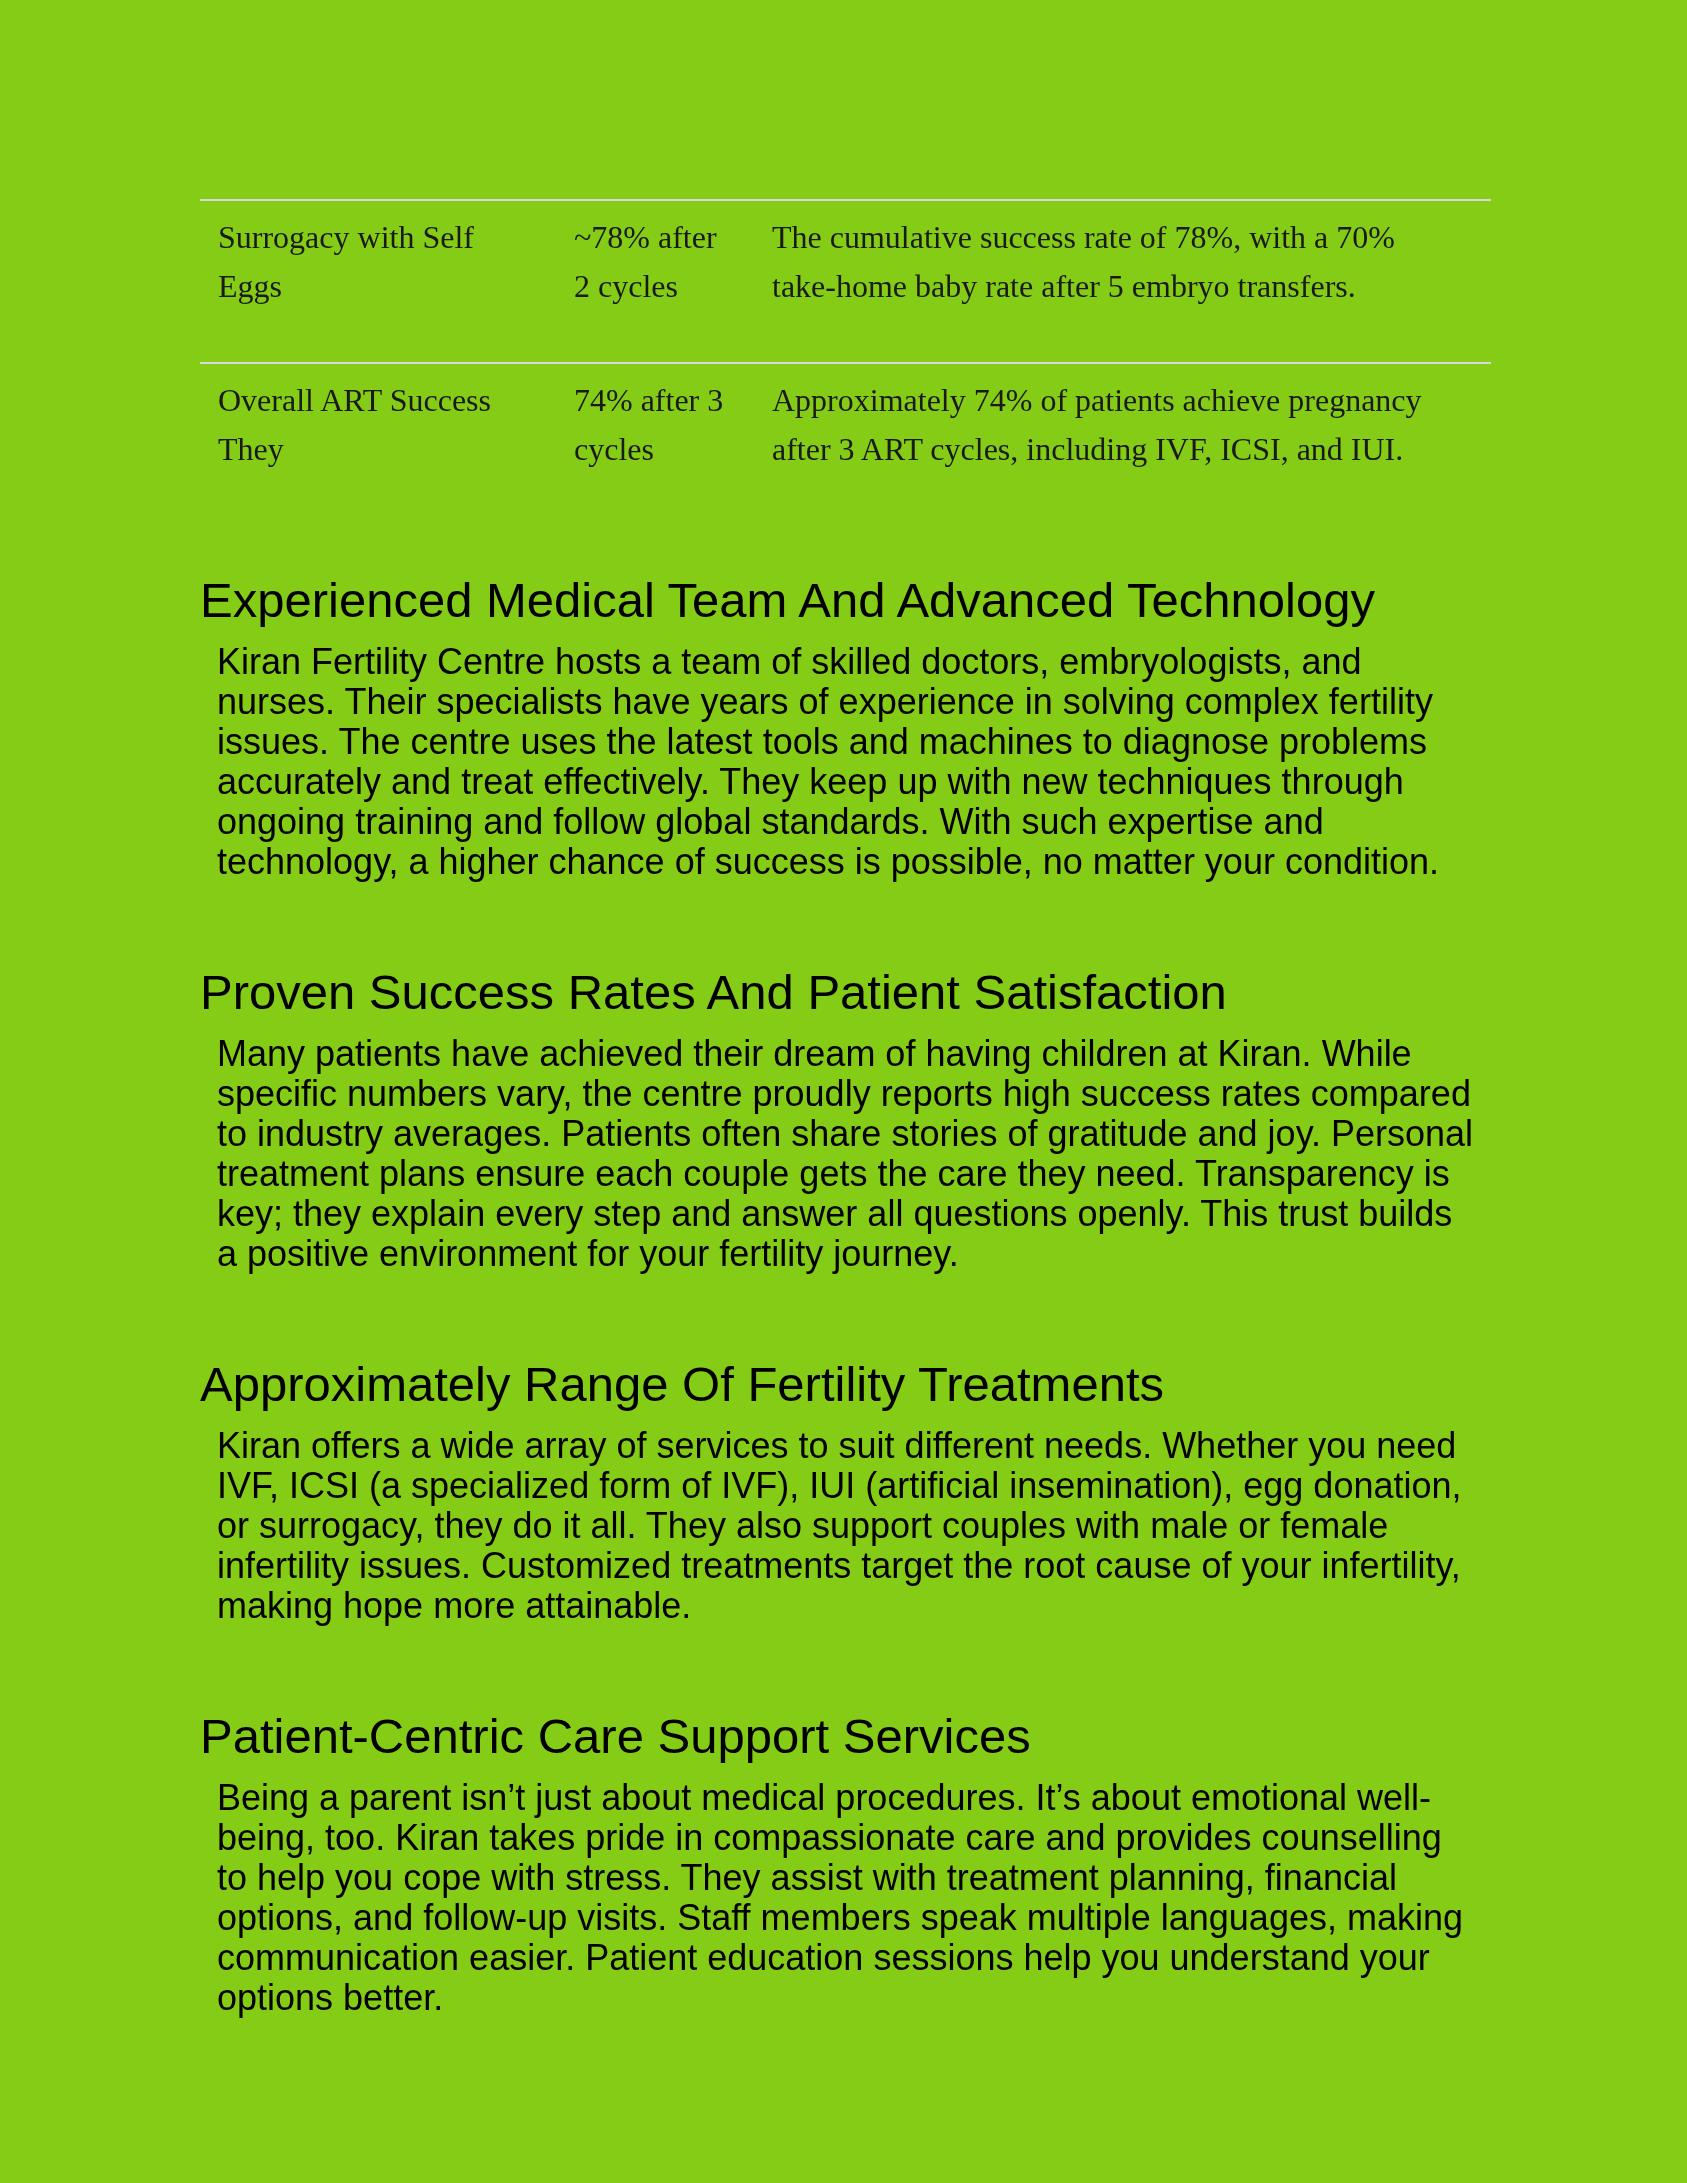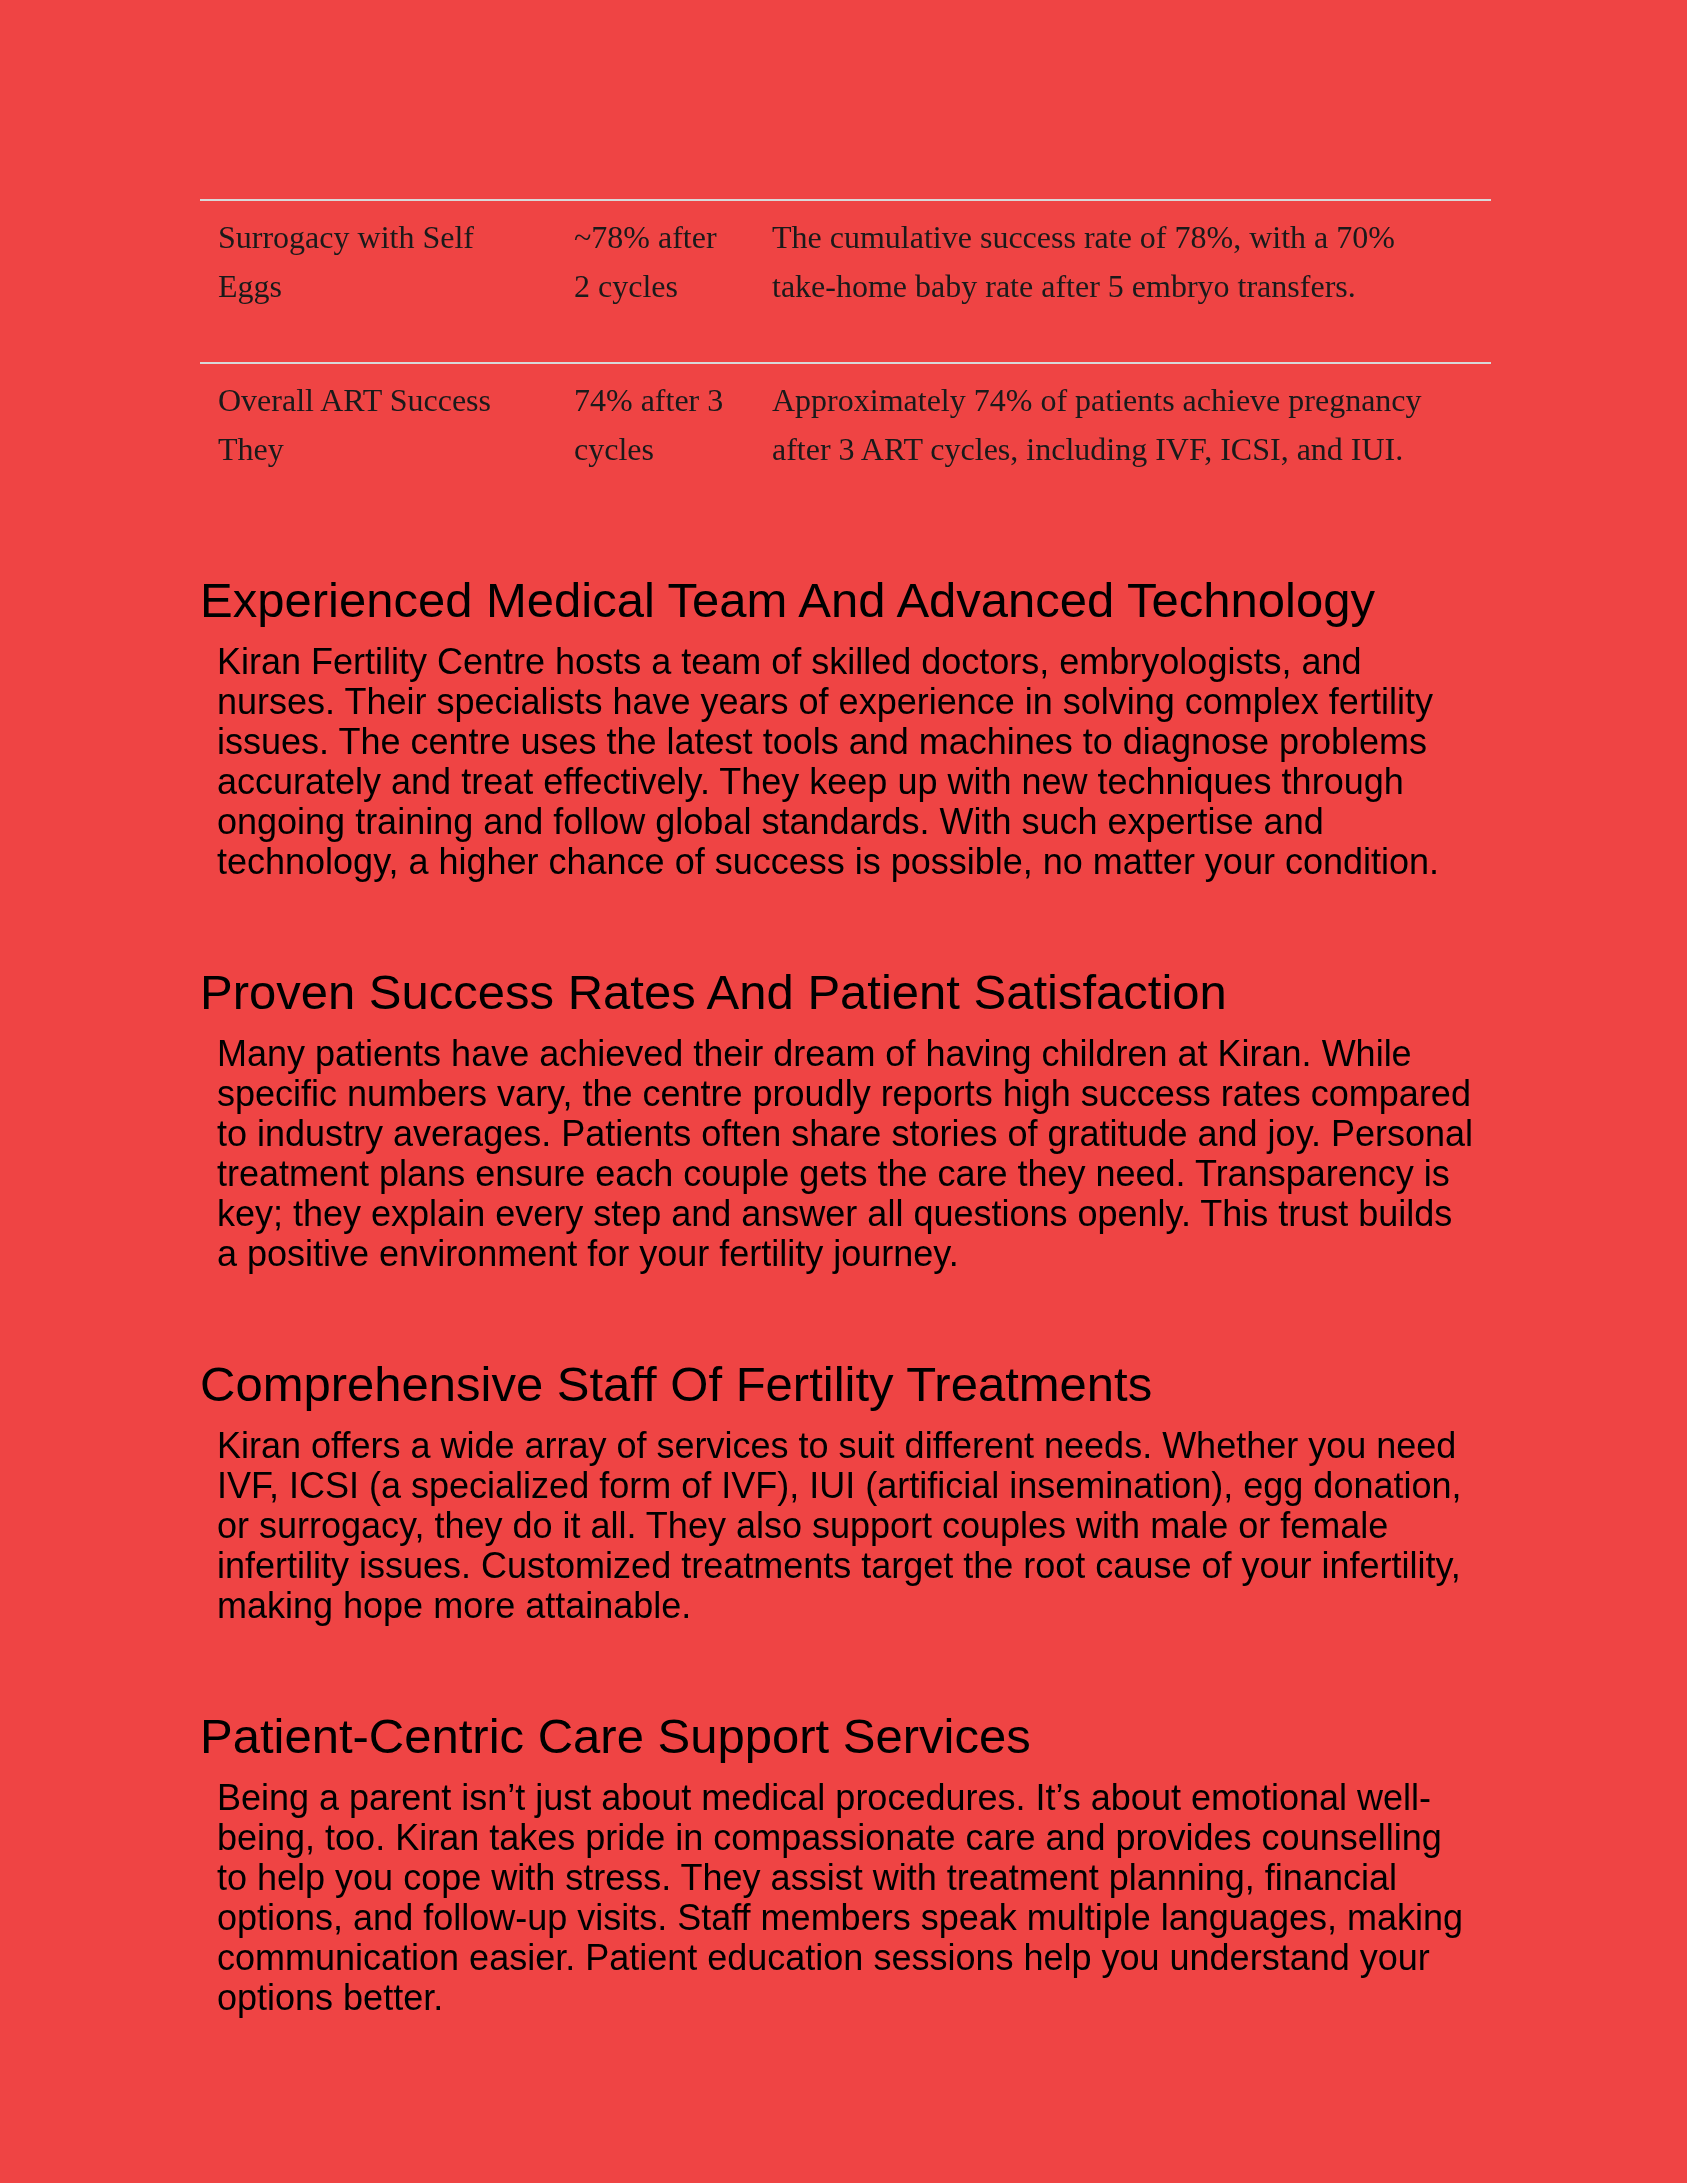--- a/index.html
+++ b/index.html
@@ -12,21 +12,21 @@
     height: 2183px;
     overflow: hidden;
     color: #000000;
     font-family: "Liberation Sans", "DejaVu Sans", sans-serif;
   }
   .page {
     box-sizing: border-box;
     width: 1687px;
     height: 2183px;
     padding: 199px 196px 0 200px;
-    background: #ef4444;
+    background: #84cc16;
   }
 
   
   table.success-table {
     width: 100%;
     border-collapse: collapse;
     table-layout: fixed;
   }
   table.success-table tr {
     border-top: 2.6px solid #d8d8d8;
@@ -111,21 +111,21 @@
     <h2 class="section-heading">Experienced Medical Team And Advanced Technology</h2>
     <p class="section-paragraph">Kiran Fertility Centre hosts a team of skilled doctors, embryologists, and nurses. Their specialists have years of experience in solving complex fertility issues. The centre uses the latest tools and machines to diagnose problems accurately and treat effectively. They keep up with new techniques through ongoing training and follow global standards. With such expertise and technology, a higher chance of success is possible, no matter your condition.</p>
   </section>
 
   <section>
     <h2 class="section-heading">Proven Success Rates And Patient Satisfaction</h2>
     <p class="section-paragraph">Many patients have achieved their dream of having children at Kiran. While specific numbers vary, the centre proudly reports high success rates compared to industry averages. Patients often share stories of gratitude and joy. Personal treatment plans ensure each couple gets the care they need. Transparency is key; they explain every step and answer all questions openly. This trust builds a positive environment for your fertility journey.</p>
   </section>
 
   <section>
-    <h2 class="section-heading">Comprehensive Staff Of Fertility Treatments</h2>
+    <h2 class="section-heading">Approximately Range Of Fertility Treatments</h2>
     <p class="section-paragraph">Kiran offers a wide array of services to suit different needs. Whether you need IVF, ICSI (a specialized form of IVF), IUI (artificial insemination), egg donation, or surrogacy, they do it all. They also support couples with male or female infertility issues. Customized treatments target the root cause of your infertility, making hope more attainable.</p>
   </section>
 
   <section>
     <h2 class="section-heading">Patient-Centric Care Support Services</h2>
     <p class="section-paragraph">Being a parent isn’t just about medical procedures. It’s about emotional well-being, too. Kiran takes pride in compassionate care and provides counselling to help you cope with stress. They assist with treatment planning, financial options, and follow-up visits. Staff members speak multiple languages, making communication easier. Patient education sessions help you understand your options better.</p>
   </section>
 
 </div>
 

